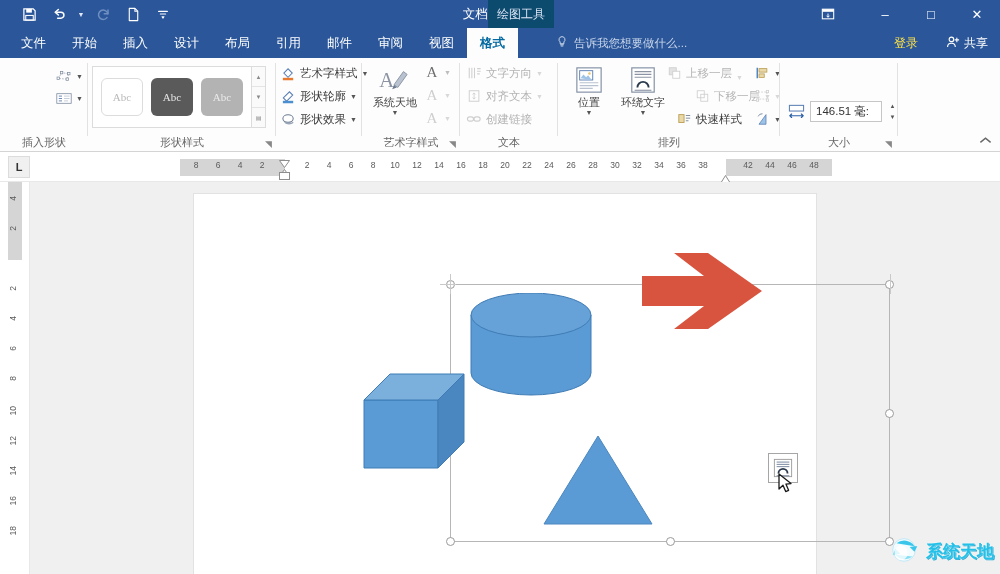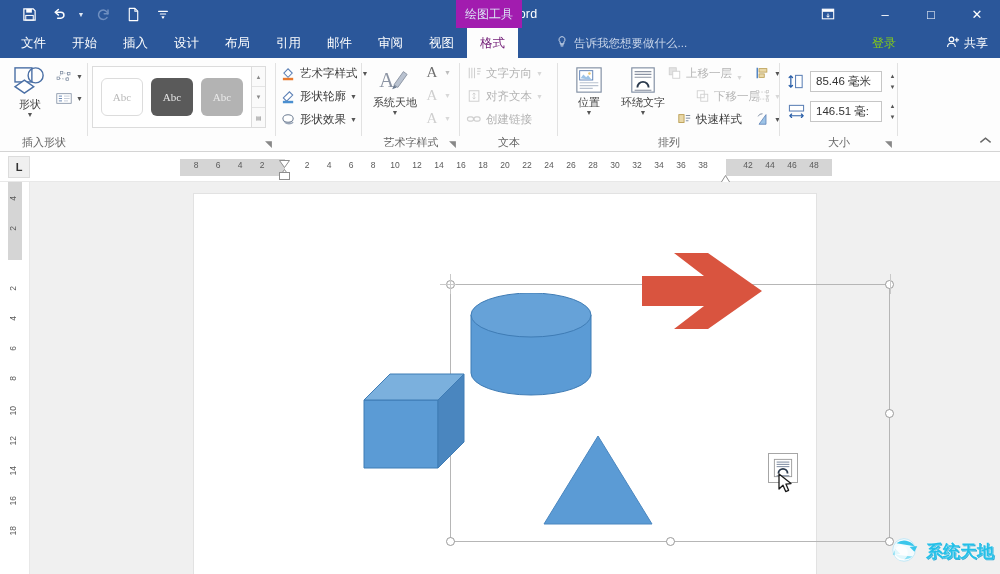--- a/index.html
+++ b/index.html
@@ -21,48 +21,48 @@
     color: #fff; font-size: 14px; line-height: 1;
   }
   .qat-btn.dim { color: #6f8fc0; }
   .qat-caret { width: 14px; height: 26px; display:flex; align-items:center; justify-content:center; font-size: 7px; color:#dfe7f3; }
   .title-text {
     position: absolute; left: 0; top: 0; width: 1000px; height: 28px;
     display: flex; align-items: center; justify-content: center;
     font-size: 12.5px; color: #fff; letter-spacing: .2px;
   }
   .ctx-tab-title {
-    position: absolute; left: 456px; top: 0; width: 66px; height: 28px;
-    background: #a21caf; color: #dce6f5; font-size: 12px;
+    position: absolute; left: 488px; top: 0; width: 66px; height: 28px;
+    background: #0c4a6e; color: #dce6f5; font-size: 12px;
     display: flex; align-items: center; justify-content: center;
   }
   .win-ctrls { position: absolute; right: 0; top: 0; height: 28px; display: flex; }
   .win-btn { width: 46px; height: 28px; display:flex; align-items:center; justify-content:center; color:#fff; font-size:13px; }
   .ribbon-display { position: absolute; right: 152px; top: 0; width: 40px; height: 28px;
       display:flex; align-items:center; justify-content:center; color:#fff; font-size:12px; }
 
   
   .tabstrip {
     position: absolute; left: 0; top: 28px; width: 1000px; height: 30px;
     background: #2b579a;
   }
   .tabs { position: absolute; left: 8px; top: 0; height: 30px; display: flex; align-items: stretch; }
   .tab {
     padding: 0 13px; height: 30px; display: flex; align-items: center;
     font-size: 12.5px; color: #fff;
   }
-  .tab.active { background: #fdfdfd; color: #701a75; font-weight: normal; }
+  .tab.active { background: #fdfdfd; color: #0369a1; font-weight: bold; }
   .tellme {
     position: absolute; left: 556px; top: 0; height: 30px; display: flex; align-items: center;
     gap: 6px; color: #c7d4e9; font-size: 11.5px;
   }
   .bulb { font-size: 12px; color: #dbe4f2; }
   .signin {
-    position: absolute; right: 104px; top: 0; height: 30px; display:flex; align-items:center;
-    font-size: 12px; color: #84cc16;
+    position: absolute; right: 82px; top: 0; height: 30px; display:flex; align-items:center;
+    font-size: 12px; color: #fde047;
   }
   .share {
     position: absolute; right: 12px; top: 0; height: 30px; display:flex; align-items:center; gap:4px;
     font-size: 12px; color: #fff;
   }
 
   
   .ribbon {
     position: absolute; left: 0; top: 58px; width: 1000px; height: 94px;
     background: #fdfdfd; border-bottom: 1px solid #d4d4d4;
@@ -286,31 +286,20 @@
             <path d="M12.4 3.6v4M10.4 5.6h4" stroke="#fff" stroke-width="1.3" stroke-linecap="round"></path>
           </svg>
       </span>
       <span>共享</span>
     </div>
   </div>
 
   <div class="ribbon">
 
     <div class="group" style="left:0; width:88px;">
-      <div class="big-btn" style="left:6px; top:8px; width:48px;">
-        <span class="big-ico">
-          <svg width="34" height="30" viewBox="0 0 36 32">
-            <rect x="2" y="2" width="18" height="15" fill="none" stroke="#4a6fa5" stroke-width="1.5"></rect>
-            <circle cx="24" cy="10" r="8" fill="none" stroke="#4a6fa5" stroke-width="1.5"></circle>
-            <path d="M12 15 L22 22 L12 29 L2 22 Z" fill="#fff" stroke="#4a6fa5" stroke-width="1.5"></path>
-          </svg>
-        </span>
-        <span>形状</span>
-        <span class="caret-d">▼</span>
-      </div>
       <div class="sm-row" style="left:56px; top:10px;">
         <span class="sm-ico">
           <svg width="18" height="14" viewBox="0 0 20 16">
               <path d="M3 11 L7 4 L16 5 L14 12 Z" fill="none" stroke="#9aa6b8" stroke-width="1" stroke-dasharray="2 1.6"></path>
               <rect x="1.3" y="9.3" width="3" height="3" fill="#fff" stroke="#7d8ba0" stroke-width="0.9"></rect>
               <rect x="5.5" y="2.3" width="3" height="3" fill="#fff" stroke="#7d8ba0" stroke-width="0.9"></rect>
               <rect x="14.5" y="3.5" width="3" height="3" fill="#fff" stroke="#7d8ba0" stroke-width="0.9"></rect>
               <rect x="12.6" y="10.4" width="3" height="3" fill="#fff" stroke="#7d8ba0" stroke-width="0.9"></rect>
             </svg>
         </span>
@@ -334,20 +323,21 @@
       <div class="gallery" style="left:4px;">
         <div class="sw sw1">Abc</div>
         <div class="sw sw2">Abc</div>
         <div class="sw sw3">Abc</div>
       </div>
       <div class="gal-scroll" style="left:164px;">
         <div>▲</div>
         <div>▼</div>
         <div>▤</div>
       </div>
+      <div class="group-label">形状样式</div>
       <div class="dlg-launch" style="right:4px;">◥</div>
       <div class="group-sep" style="right:0;"></div>
     </div>
 
     <div class="group" style="left:276px; width:86px;">
       <div class="sm-row" style="left:4px; top:7px;">
         <span class="sm-ico">
           <svg width="15" height="15" viewBox="0 0 16 16">
               <path d="M3 7.5 7.5 3l4.5 4.5-4.5 4.5z" fill="#fff" stroke="#5b7fb5" stroke-width="1.1"></path>
               <rect x="2" y="12.6" width="11" height="2.6" fill="#e8792f"></rect>
@@ -529,33 +519,20 @@
             </svg>
         </span>
         <span class="caret-d">▼</span>
       </div>
 
       <div class="group-label">排列</div>
       <div class="group-sep" style="right:0;"></div>
     </div>
 
     <div class="group" style="left:780px; width:118px;">
-      <div class="size-row" style="left:6px; top:13px;">
-        <span class="size-ico">
-          <svg width="19" height="17" viewBox="0 0 20 18">
-              <path d="M4 3v12M2.2 4.8 4 3l1.8 1.8M2.2 13.2 4 15l1.8-1.8" stroke="#2b5fa8" stroke-width="1.3" fill="none" stroke-linecap="round"></path>
-              <rect x="9" y="2.5" width="7" height="13" fill="#fff" stroke="#5b7fb5" stroke-width="1.1"></rect>
-            </svg>
-        </span>
-        <span class="spin">85.46 毫米</span>
-        <span class="spin-arrows">
-          <span>▲</span>
-          <span>▼</span>
-        </span>
-      </div>
       <div class="size-row" style="left:6px; top:43px;">
         <span class="size-ico">
           <svg width="19" height="17" viewBox="0 0 20 18">
               <rect x="2.5" y="2.5" width="15" height="6" fill="#fff" stroke="#5b7fb5" stroke-width="1.1"></rect>
               <path d="M3 13.5h14M4.8 11.7 3 13.5l1.8 1.8M15.2 11.7 17 13.5l-1.8 1.8" stroke="#2b5fa8" stroke-width="1.3" fill="none" stroke-linecap="round"></path>
             </svg>
         </span>
         <span class="spin">146.51 毫:</span>
         <span class="spin-arrows">
           <span>▲</span>

